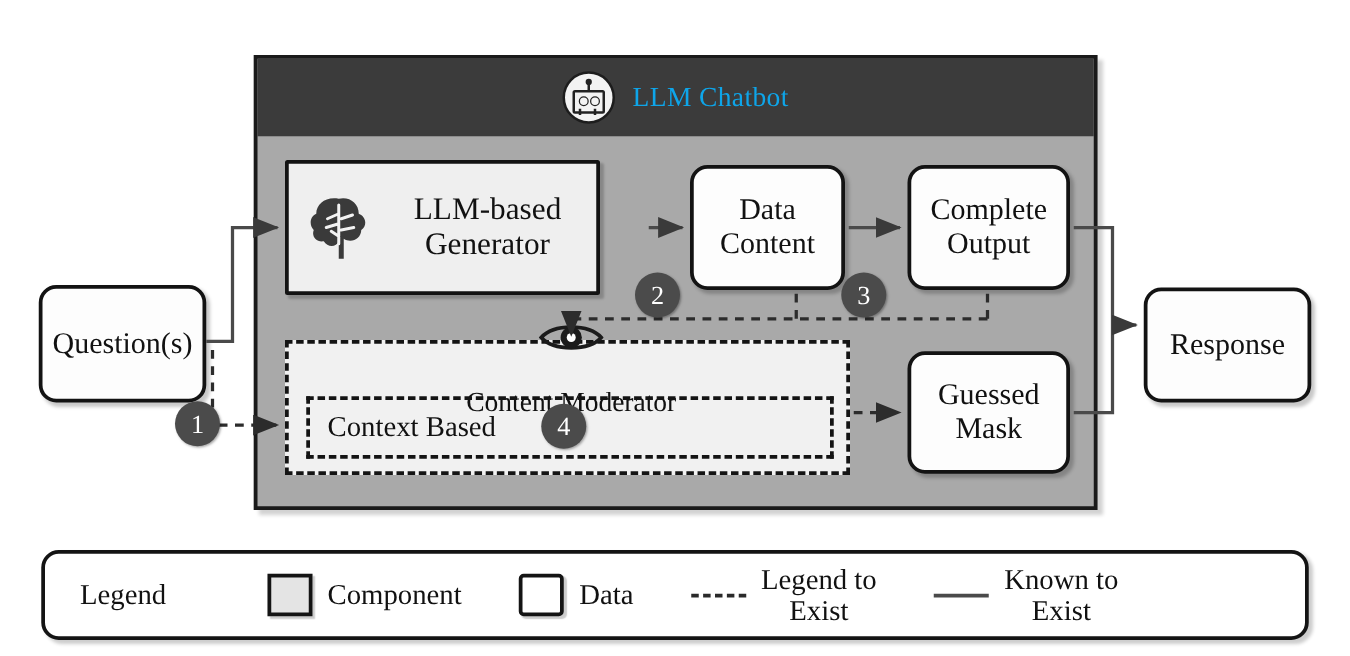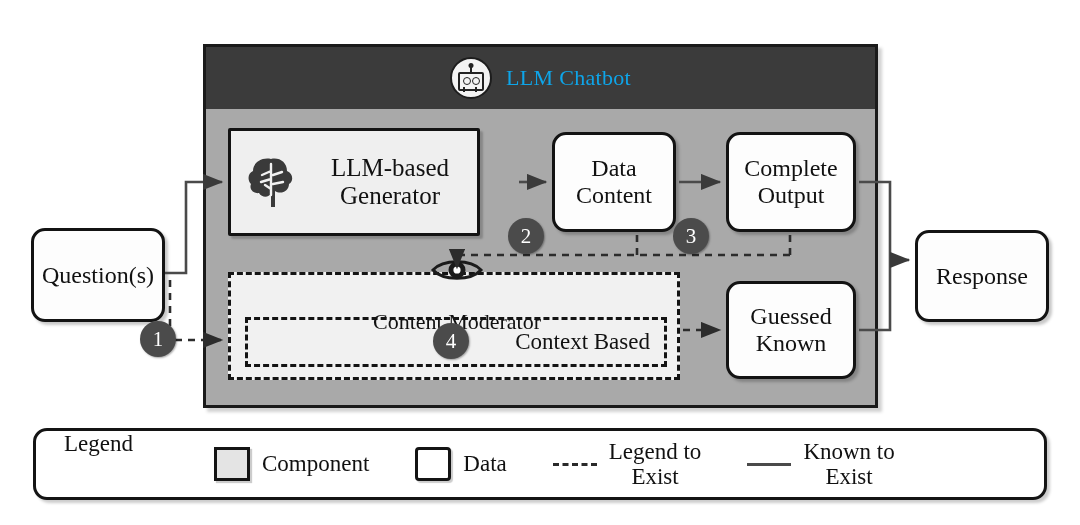--- a/index.html
+++ b/index.html
@@ -227,21 +227,21 @@
   .moderator-inner {
     position: absolute;
     left: 14px;
     top: 42px;
     width: 422px;
     height: 50px;
     box-sizing: border-box;
     border: 3px dashed #141414;
     display: flex;
     align-items: center;
-    justify-content: flex-end;
+    justify-content: space-between;
     padding: 0 14px;
   }
   .moderator-inner .sub-label { font-size: 23px; }
 
   
   .badge {
     position: absolute;
     width: 36px;
     height: 36px;
     border-radius: 50%;
@@ -256,29 +256,30 @@
   }
   .badge-1 { left: 140px; top: 321px; }
   .badge-2 { left: 508px; top: 218px; }
   .badge-3 { left: 673px; top: 218px; }
   .badge-4 { left: 433px; top: 323px; }
 
   
   .legend-box {
     position: absolute;
     left: 33px;
-    top: 428px;
+    top: 440px;
     width: 1014px;
     height: 72px;
     box-sizing: border-box;
     background: #ffffff;
     border: 3px solid #141414;
     border-radius: 14px;
     box-shadow: 3px 3px 3px rgba(0,0,0,0.2);
     display: flex;
+    align-items: center;
     padding-left: 28px;
   }
   .legend-title { font-size: 23px; width: 150px; }
   .legend-item {
     display: flex;
     align-items: center;
     gap: 12px;
     margin-right: 46px;
   }
   .legend-item .lgd-label {
@@ -382,21 +383,21 @@
 
   <div class="node data-box data-stream">
     <span><span>Data</span><br><span>Content</span></span>
   </div>
 
   <div class="node data-box complete-output">
     <span><span>Complete</span><br><span>Output</span></span>
   </div>
 
   <div class="node data-box content-mask">
-    <span><span>Guessed</span><br><span>Known</span></span>
+    <span><span>Guessed</span><br><span>Mask</span></span>
   </div>
 
   <div class="content-moderator">
     <div class="moderator-header">
       <span class="eye-icon">
         <svg viewBox="0 0 52 26" width="52" height="26">
           <path d="M2,13 C12,2 40,2 50,13 C40,24 12,24 2,13 Z" fill="none" stroke="#1b1b1b" stroke-width="3"></path>
           <circle cx="26" cy="13" r="8.5" fill="#1b1b1b"></circle>
           <circle cx="26" cy="13" r="3.6" fill="#ffffff"></circle>
         </svg>

